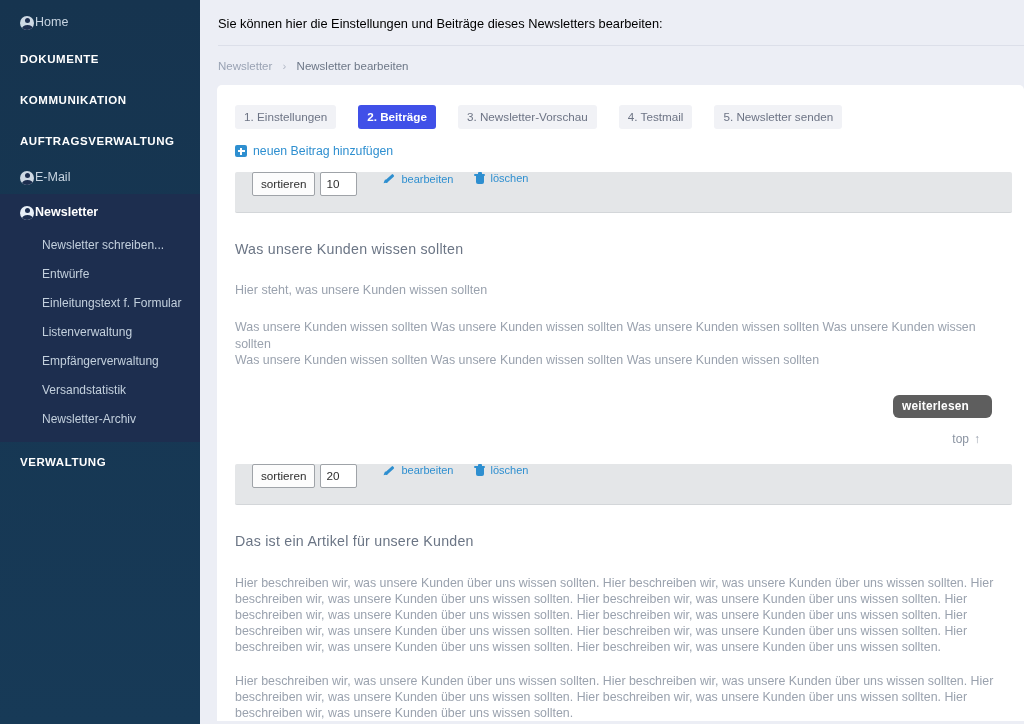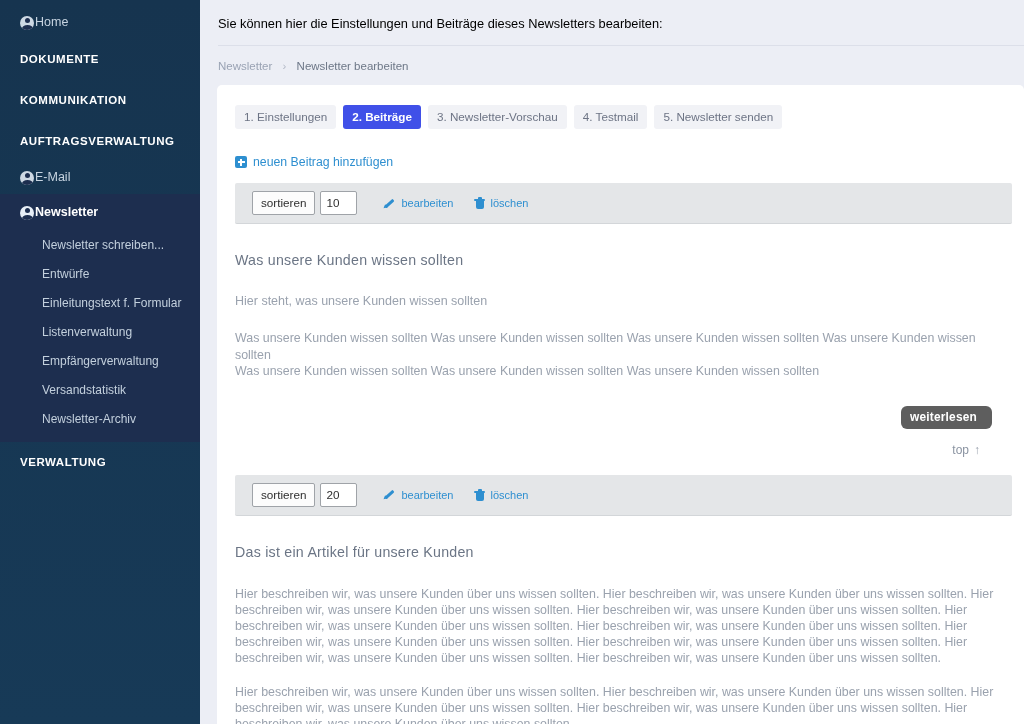--- a/index.html
+++ b/index.html
@@ -124,21 +124,21 @@
     background: #ffffff;
     border-radius: 5px 5px 0 0;
     min-height: 620px;
     padding: 18px 6px 0 0;
   }
 
   
   .tabs {
     display: flex;
     align-items: center;
-    gap: 7px;
+    gap: 22px;
     padding-left: 18px;
     padding-top: 2px;
   }
   .tab {
     background: #f1f2f6;
     color: #6d7485;
     font-size: 11.7px;
     padding: 5px 9px 6px 9px;
     border-radius: 3px;
     white-space: nowrap;
@@ -148,21 +148,21 @@
     color: #ffffff;
     font-weight: bold;
   }
 
   
   .addlink {
     display: flex;
     align-items: center;
     gap: 6px;
     padding-left: 18px;
-    margin-top: 26px;
+    margin-top: 15px;
     font-size: 12.3px;
     color: #2e8fd0;
   }
   .plus-icon {
     width: 12px; height: 12px;
     background: #2e8fd0;
     border-radius: 2px;
     position: relative;
     flex: 0 0 12px;
   }
@@ -177,21 +177,21 @@
   
   .article { margin-top: 14px; }
   .toolbar {
     margin-left: 18px;
     margin-right: 6px;
     background: #e4e6e8;
     border-bottom: 1px solid #d3d6d9;
     border-radius: 2px;
     height: 41px;
     display: flex;
-    align-items: center;
+    align-items: flex-start;
     padding-left: 17px;
     gap: 0;
   }
   .btn-sort {
     background: #fcfcfc;
     border: 1px solid #9fa3a8;
     border-radius: 2px;
     font-size: 11.7px;
     color: #2f2f2f;
     padding: 4px 8px 5px 8px;
@@ -296,21 +296,21 @@
     display: flex;
     justify-content: flex-end;
     padding-right: 6px;
     margin-top: 26px;
   }
   .weiterlesen {
     background: #5e5e5e;
     color: #ffffff;
     font-weight: bold;
     font-size: 11.9px;
-    padding: 4px 15px 5px 9px;
+    padding: 4px 23px 5px 9px;
     border-radius: 6px;
     letter-spacing: .2px;
   }
   .top-wrap {
     display: flex;
     justify-content: flex-end;
     padding-right: 18px;
     margin-top: 14px;
     font-size: 12px;
     color: #8a93a1;

